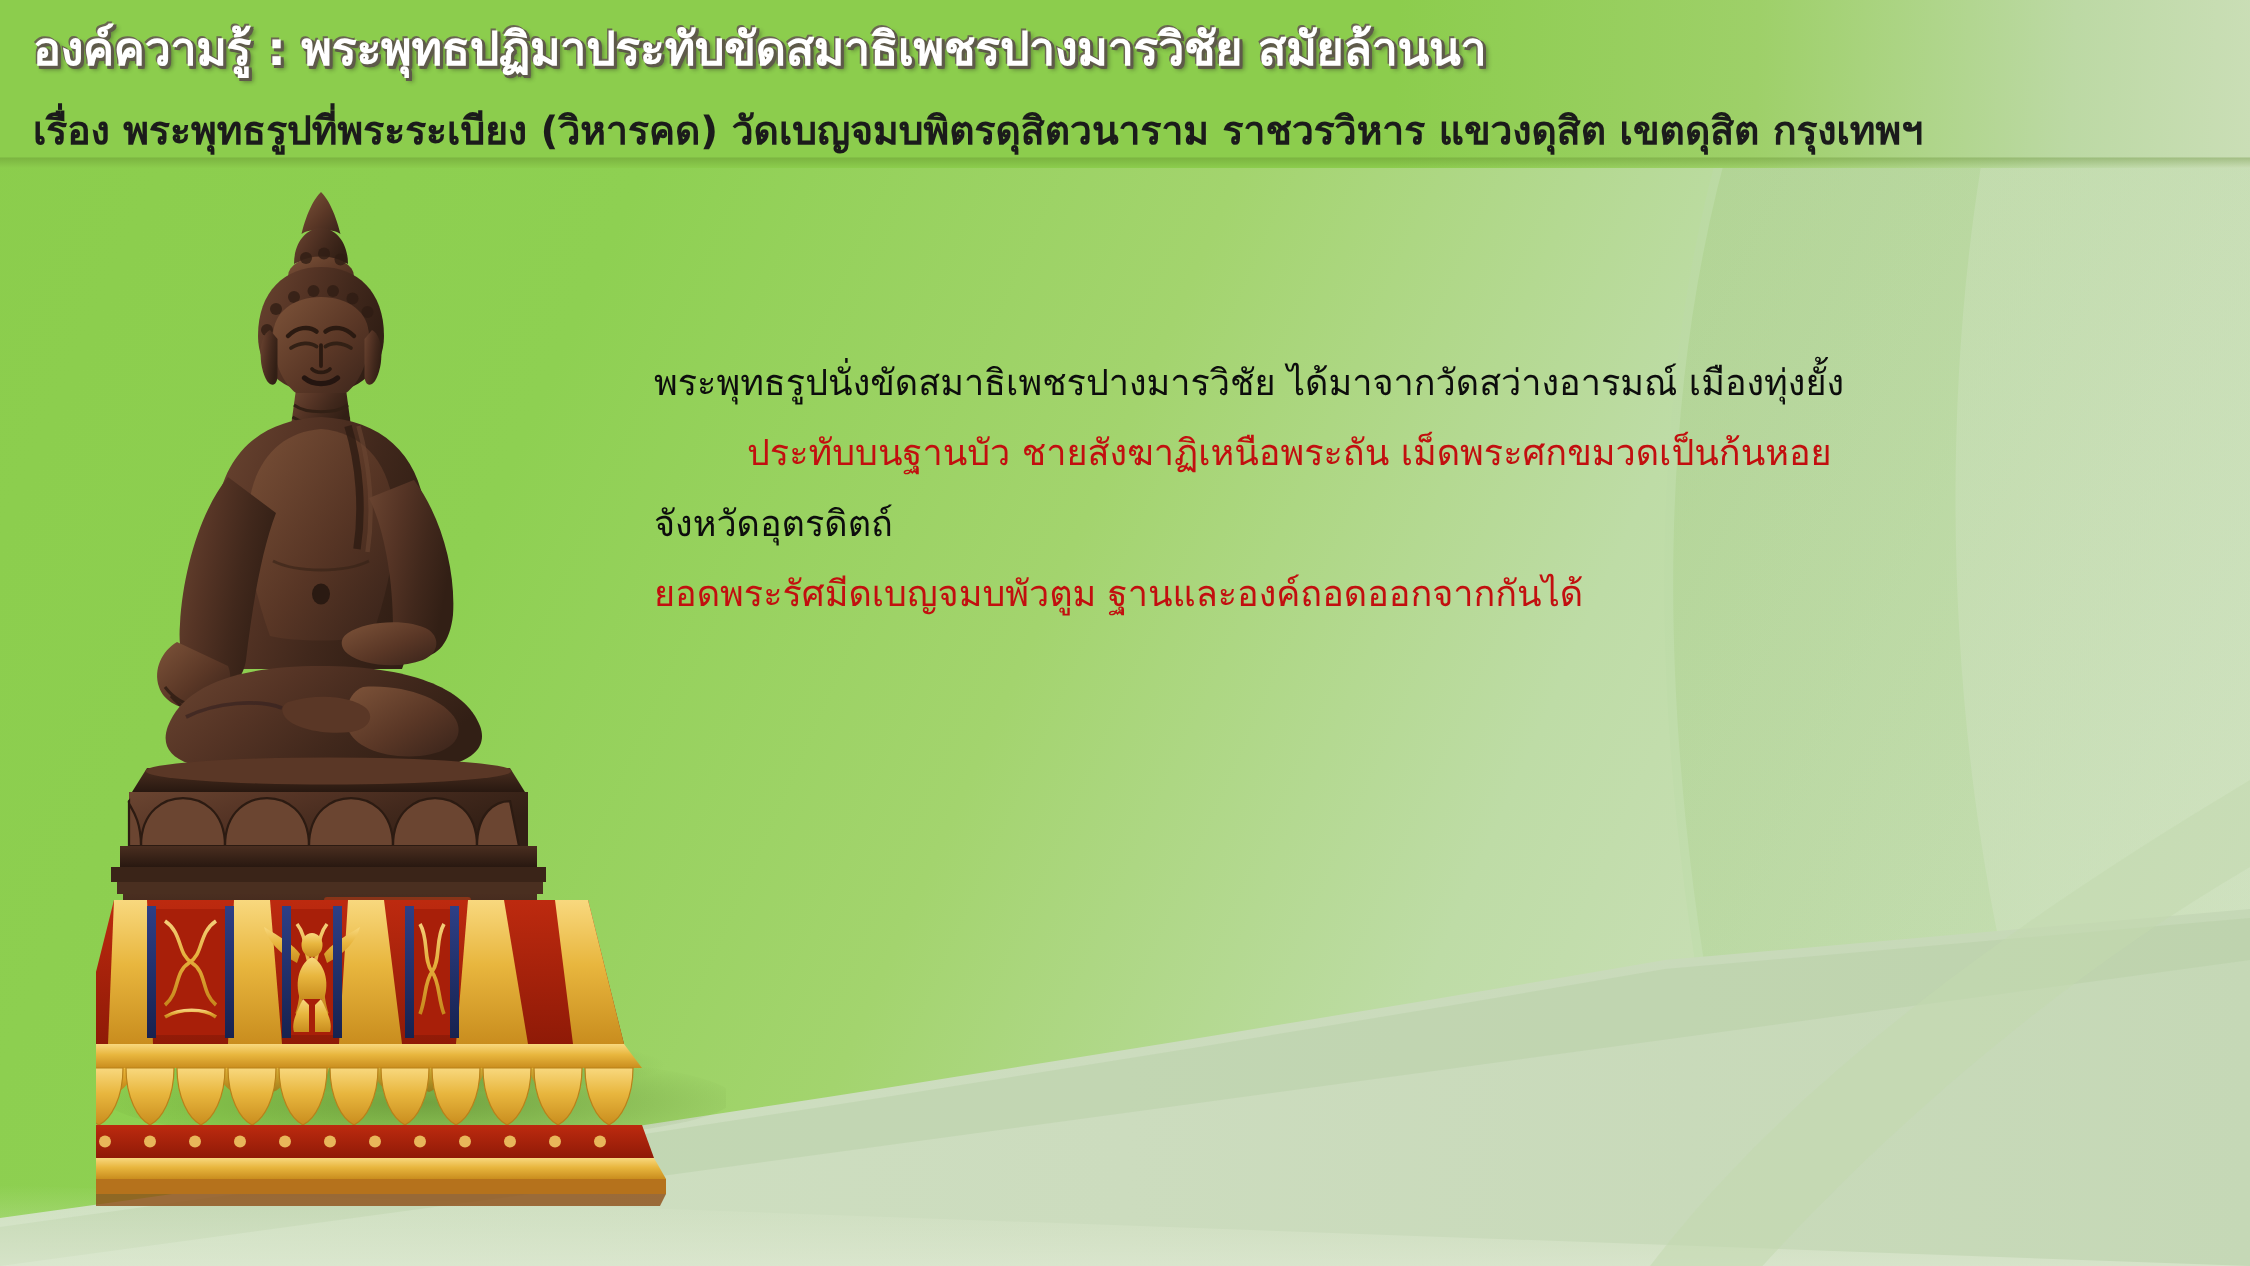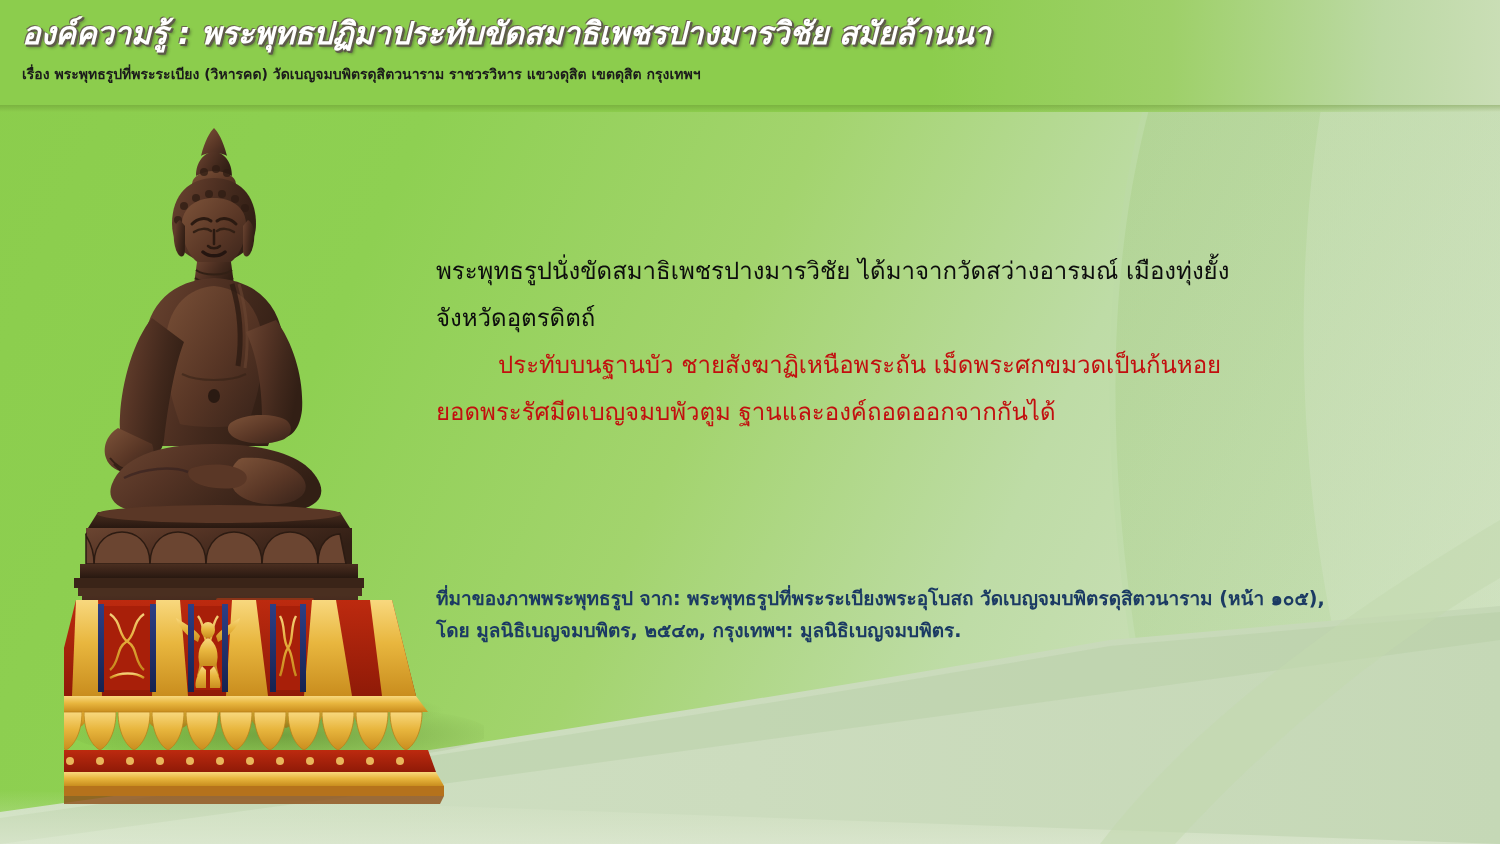--- a/index.html
+++ b/index.html
@@ -38,55 +38,54 @@
     position:absolute; left:0; top:105px; width:1500px; height:7px;
     background:linear-gradient(180deg, rgba(90,130,40,.35), rgba(90,130,40,0));
   }
   .header-inner {
     position:absolute; left:22px; top:12px; right:0;
   }
   .title-main {
     font-family:"DejaVu Sans", sans-serif;
     font-size:31px;
     font-weight:bold;
-    font-style:italic;
     color:#ffffff;
     letter-spacing:-0.2px;
     line-height:42px;
     white-space:nowrap;
     text-shadow:
        2px 2px 0 #5e5a4a,
        1px 2px 0 #5e5a4a,
        2px 1px 0 #5e5a4a,
       -1px -1px 0 #6a6652,
        3px 3px 3px rgba(40,40,30,.45);
   }
   .title-sub {
     font-family:"DejaVu Sans", sans-serif;
-    font-size:14px;
+    font-size:26px;
     font-weight:bold;
     color:#1b1b1b;
     line-height:36px;
-    margin-top:2px;
+    margin-top:16px;
     white-space:nowrap;
   }
 
   
   .figure {
     position:absolute;
     left:64px; top:128px;
     width:400px; height:600px;
     z-index:4;
   }
   .figure svg { display:block; }
 
   
   .body-text {
     position:absolute;
-    left:436px; top:248px;
+    left:436px; top:232px;
     width:930px;
     z-index:6;
   }
   .para { font-family:"DejaVu Sans", sans-serif; }
   .line-black {
     font-size:24px;
     color:#0d0d0d;
     line-height:47px;
     white-space:nowrap;
   }
@@ -488,23 +487,19 @@
       </g>
 
       <path d="M-30,172 L372,172 L380,186 L-36,186 Z" fill="url(#gold3)"></path>
       <path d="M-36,186 L380,186 L380,196 L-36,196 Z" fill="#b5721c"></path>
       <path d="M-36,196 L380,196 L376,204 L-32,204 Z" fill="#8d4d17" opacity="0.8"></path>
     </svg>
   </div>
 
   <div class="body-text">
     <div class="para line-black">พระพุทธรูปนั่งขัดสมาธิเพชรปางมารวิชัย ได้มาจากวัดสว่างอารมณ์ เมืองทุ่งยั้ง</div>
+    <div class="para line-red ind1">ประทับบนฐานบัว ชายสังฆาฏิเหนือพระถัน เม็ดพระศกขมวดเป็นก้นหอย</div>
     <div class="para line-black">จังหวัดอุตรดิตถ์</div>
-    <div class="para line-red ind1">ประทับบนฐานบัว ชายสังฆาฏิเหนือพระถัน เม็ดพระศกขมวดเป็นก้นหอย</div>
     <div class="para line-red ind2">ยอดพระรัศมีดเบญจมบพัวตูม ฐานและองค์ถอดออกจากกันได้</div>
   </div>
 
-  <div class="citation">
-    <div class="cl">ที่มาของภาพพระพุทธรูป จาก: พระพุทธรูปที่พระระเบียงพระอุโบสถ วัดเบญจมบพิตรดุสิตวนาราม (หน้า ๑๐๕),</div>
-    <div class="cl">โดย มูลนิธิเบญจมบพิตร, ๒๕๔๓, กรุงเทพฯ: มูลนิธิเบญจมบพิตร.</div>
-  </div>
 
 </div>
 
 </body></html>

